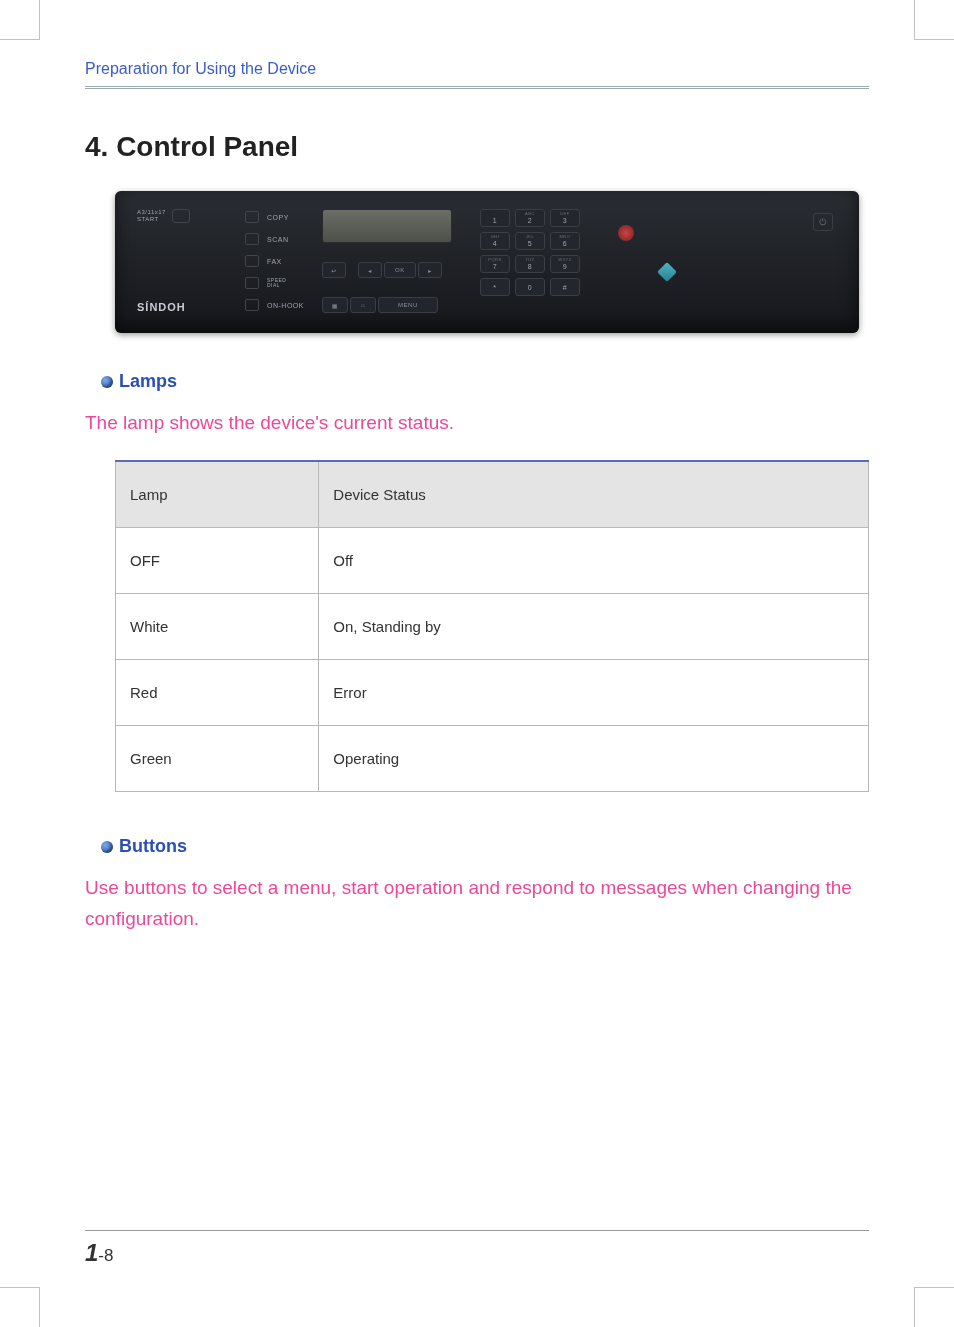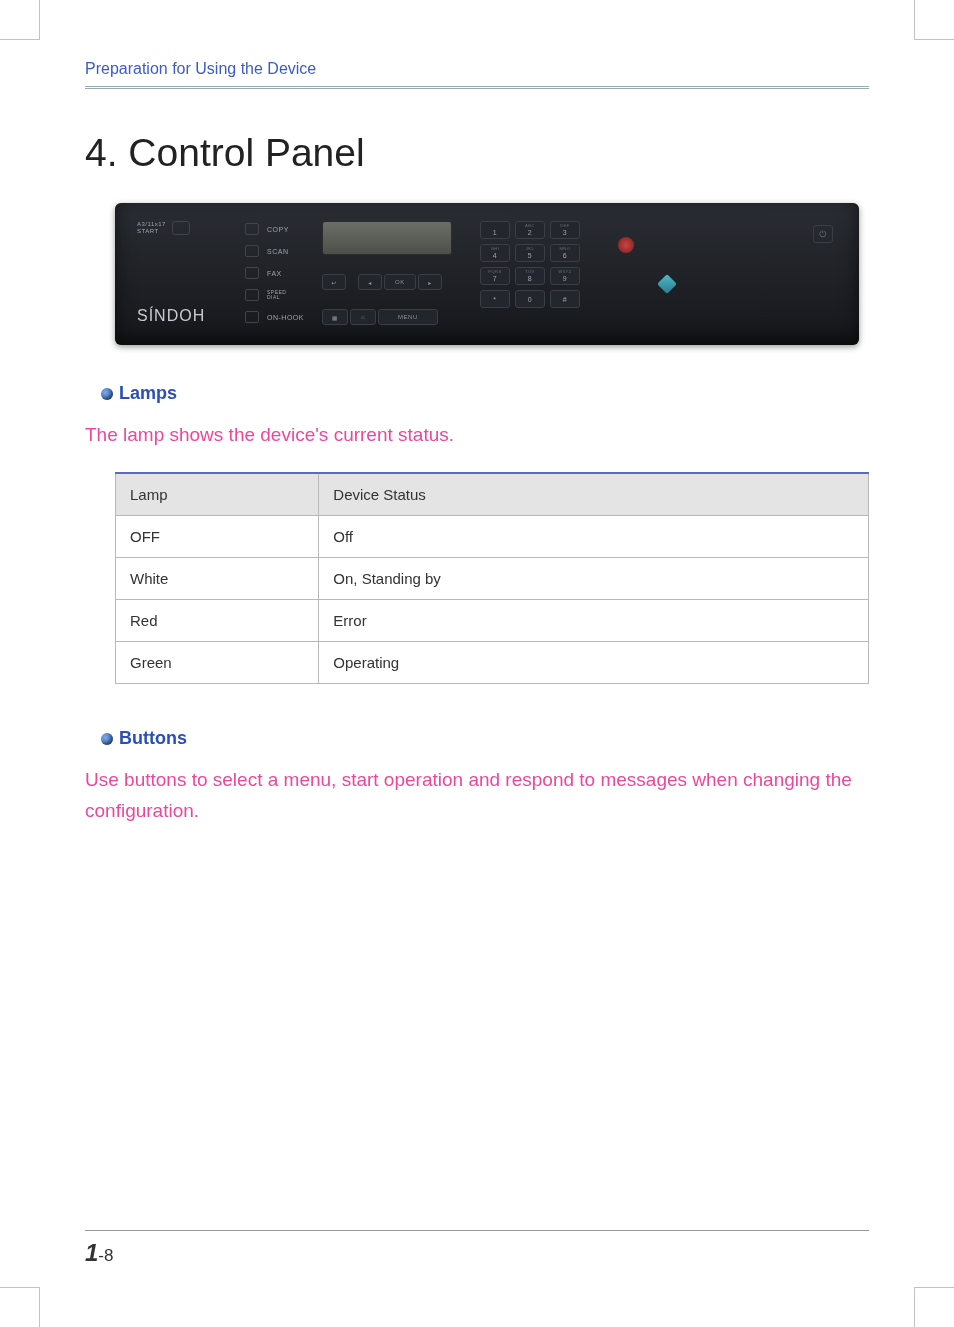--- a/index.html
+++ b/index.html
@@ -4,27 +4,27 @@
 <style>
 *{margin:0;padding:0;box-sizing:border-box}
 body{font-family:Arial,Helvetica,sans-serif;background:#fff;color:#333}
 .page{width:954px;height:1327px;margin:0 auto;padding:60px 85px 40px;position:relative}
 .corner{position:absolute;width:40px;height:40px}
 .corner.tl{top:0;left:0;border-right:1px solid #c0c0d0;border-bottom:1px solid #c0c0d0}
 .corner.tr{top:0;right:0;border-left:1px solid #c0c0d0;border-bottom:1px solid #c0c0d0}
 .corner.bl{bottom:0;left:0;border-right:1px solid #c0c0d0;border-top:1px solid #c0c0d0}
 .corner.br{bottom:0;right:0;border-left:1px solid #c0c0d0;border-top:1px solid #c0c0d0}
 .header{color:#3b5cc4;font-size:16px;padding-bottom:8px;border-bottom:3px double #9aa}
-.h1{font-size:39px;font-weight:normal;color:#222;margin:42px 0 28px}
+.h1{font-size:28px;font-weight:bold;color:#222;margin:42px 0 28px}
 .panel{background:linear-gradient(180deg,#2a2d33,#15171b);border-radius:6px;padding:18px 22px 20px;box-shadow:inset 0 -6px 18px rgba(0,0,0,.6),0 2px 6px rgba(0,0,0,.4);display:flex;gap:18px;align-items:stretch;color:#9ea4ad;font-size:7px;letter-spacing:.5px;margin-bottom:38px;position:relative;margin-left:30px;margin-right:10px}
 .col{display:flex;flex-direction:column;justify-content:space-between}
 .col-a{width:90px}
 .id-start{display:flex;align-items:center;gap:6px}
 .chip{border:1px solid #40454d;border-radius:3px;width:18px;height:14px}
-.brand{font-size:16px;font-weight:normal;color:#c8ccd2;letter-spacing:1px;margin-top:auto}
+.brand{font-size:11px;font-weight:bold;color:#c8ccd2;letter-spacing:1px;margin-top:auto}
 .label-row{display:flex;align-items:center;gap:8px;height:16px}
 .sq{width:14px;height:12px;border:1px solid #40454d;border-radius:2px}
 .lcd{width:130px;height:34px;background:linear-gradient(180deg,#6b6e67,#4d4f49);border-radius:3px;border:1px solid #2a2c30}
 .navrow{display:flex;gap:2px;margin-top:10px}
 .btn{border:1px solid #3a3e45;background:#22252b;color:#8a8f97;border-radius:3px;height:16px;display:flex;align-items:center;justify-content:center;font-size:6px;letter-spacing:.5px}
 .btn.w1{width:24px}
 .btn.w2{width:32px}
 .btn.w4{width:26px}
 .btn.w5{width:60px}
 .keypad{display:grid;grid-template-columns:repeat(3,30px);grid-auto-rows:18px;gap:5px}
@@ -33,21 +33,21 @@
 .col-c{width:140px}
 .col-e{flex:1;position:relative}
 .stop{width:16px;height:16px;border-radius:50%;background:radial-gradient(circle,#c94444,#7a1f1f);position:absolute;left:20px;top:16px}
 .start-btn{width:14px;height:14px;transform:rotate(45deg);background:linear-gradient(135deg,#4db8c8,#2a7e8e);position:absolute;left:62px;top:56px;border-radius:2px}
 .pwr{width:20px;height:18px;border:1px solid #3a3e45;border-radius:3px;position:absolute;right:4px;top:4px;display:flex;align-items:center;justify-content:center;color:#6a6f77;font-size:9px}
 .sub{display:flex;align-items:center;gap:6px;margin:0 0 16px;margin-left:16px}
 .bullet{width:12px;height:12px;border-radius:50%;background:radial-gradient(circle at 35% 35%,#7aa8e8,#2d5aa8);box-shadow:inset -2px -2px 3px rgba(0,0,0,.4)}
 .sub-title{color:#2a4fb8;font-size:18px;font-weight:bold}
 .desc{font-size:19px;color:#ec4899;margin-bottom:22px;line-height:1.6}
 .tbl{width:calc(100% - 30px);margin-left:30px;border-collapse:collapse;border-top:2px solid #5a6bb8}
-.tbl th,.tbl td{border:1px solid #b8b8b8;padding:12px 14px;text-align:left;font-size:15px;font-weight:normal}
+.tbl th,.tbl td{border:1px solid #b8b8b8;padding:24px 14px;text-align:left;font-size:15px;font-weight:normal}
 .tbl th{background:#e4e4e4;color:#333}
 .tbl td:first-child,.tbl th:first-child{width:27%}
 .section{margin-bottom:44px}
 .footer{position:absolute;bottom:60px;left:85px;right:85px;border-top:1px solid #999;padding-top:8px}
 .pageno{font-size:17px;color:#333}
 .pageno .big{font-size:24px;font-style:italic;font-weight:bold}
 </style>
 </head>
 <body>
 <div class="page">

